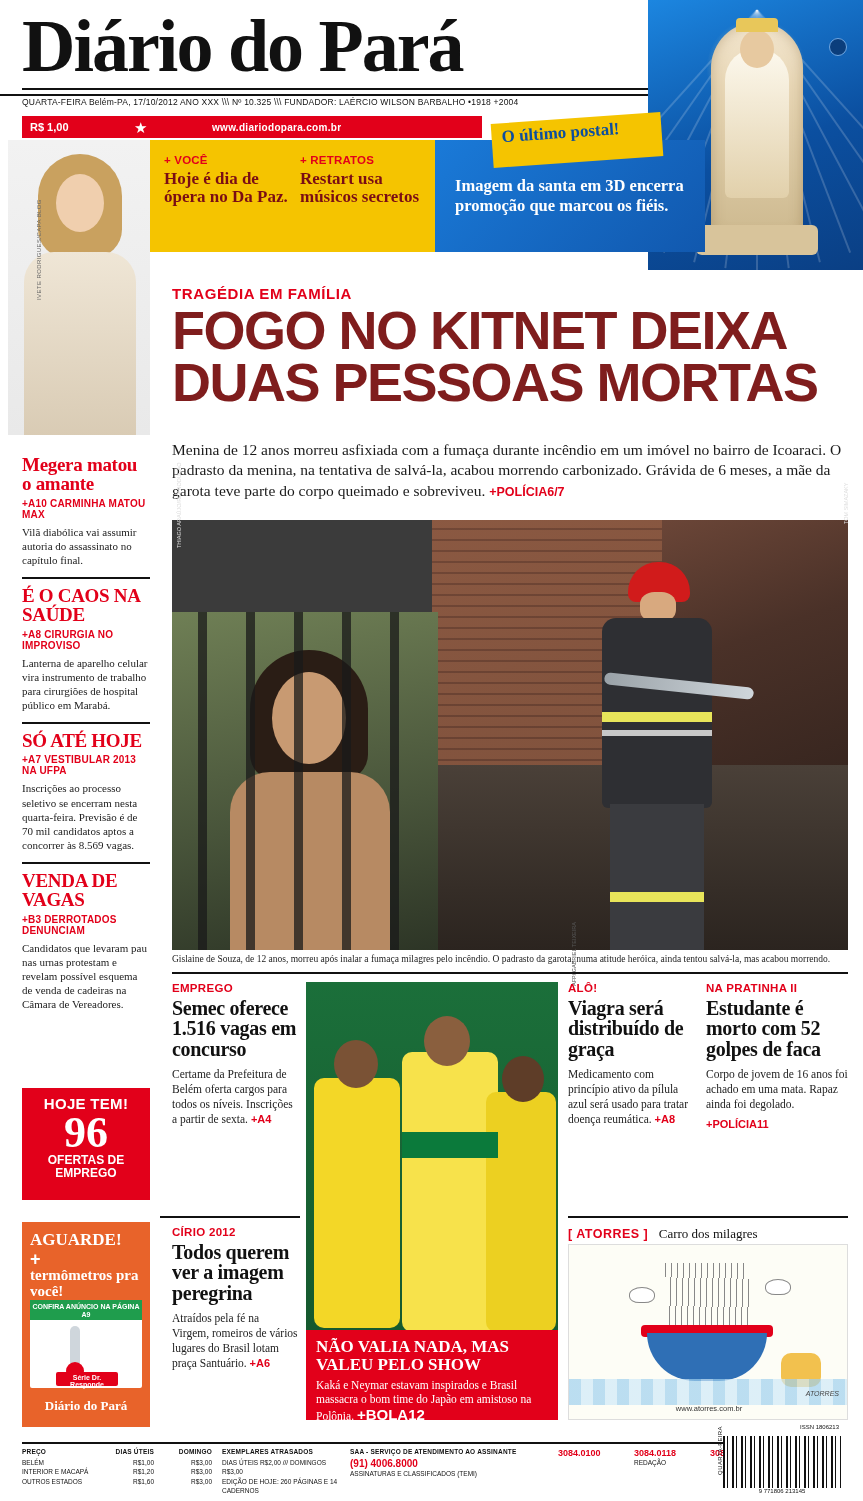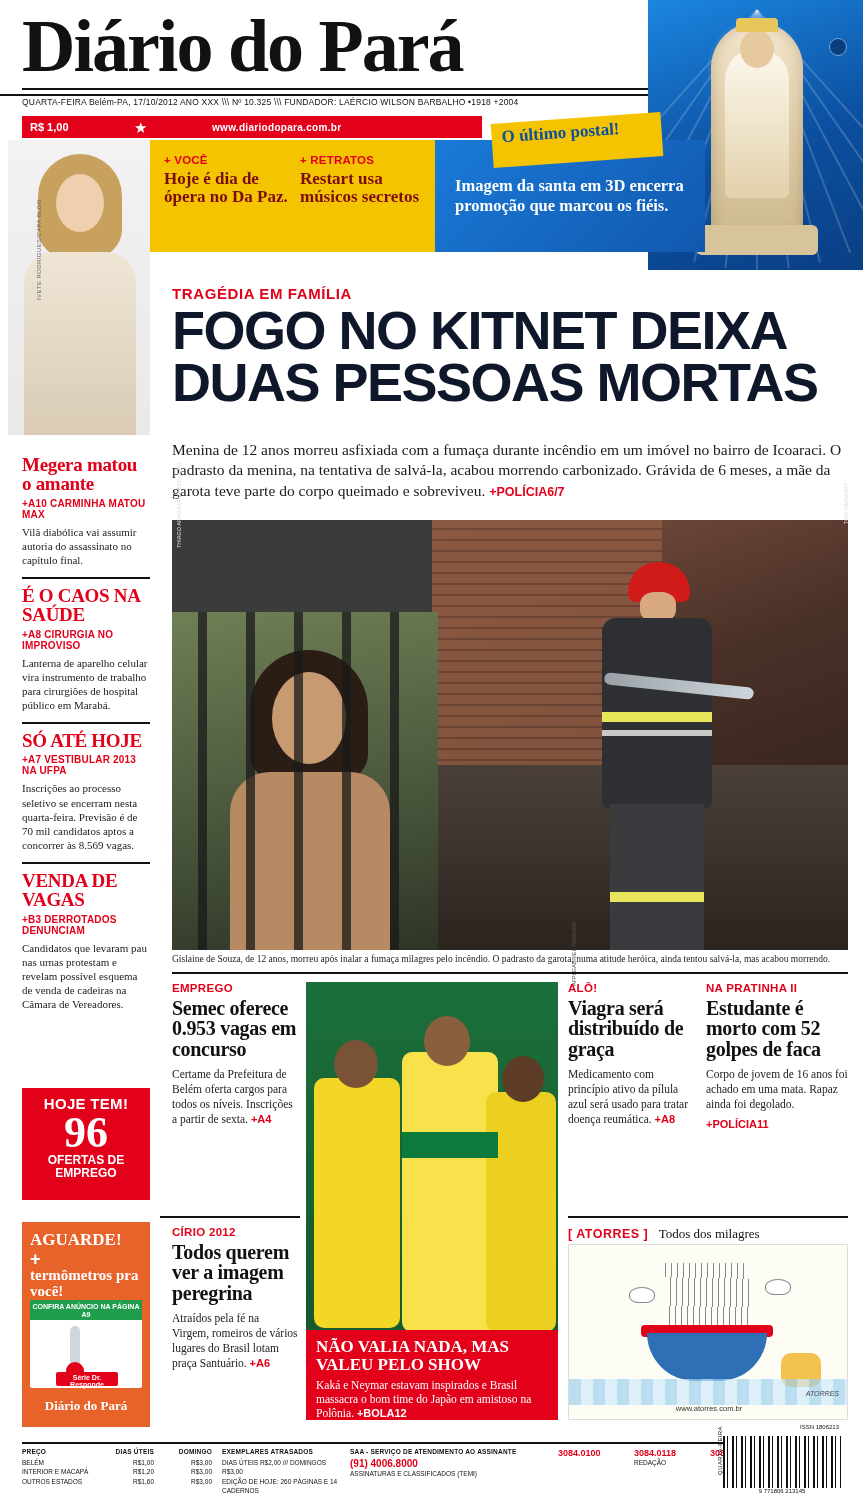--- a/index.html
+++ b/index.html
@@ -156,21 +156,21 @@
 
   
   .kicker-main {
     position: absolute; left: 172px; top: 285px;
     color: #e2001a; font-size: 15px; font-weight: bold; letter-spacing: .6px;
   }
   .headline {
     position: absolute; left: 172px; top: 305px; width: 680px;
     font-family: "Liberation Sans", sans-serif;
     font-weight: bold; font-size: 54px; line-height: .96;
-    letter-spacing: -1.5px; color: #0f172a;
+    letter-spacing: -1.5px; color: #7f1d1d;
   }
   .lede {
     position: absolute; left: 172px; top: 440px; width: 676px;
     font-family: "Liberation Serif", serif;
     font-size: 15.5px; line-height: 1.32; color: #1a1a1a;
   }
   .lede .ref { color: #e2001a; font-weight: bold; font-family: "Liberation Sans", sans-serif; font-size: 12.5px; }
 
   
   .rail { position: absolute; left: 22px; top: 448px; width: 128px; }
@@ -316,21 +316,21 @@
   .soccer-caption {
     position:absolute; left:306px; top:1330px; width:252px; height:90px;
     background:#e2001a; color:#fff; padding:8px 10px;
   }
   .soccer-caption .sc-head {
     font-family:"Liberation Serif",serif; font-weight:bold; font-size:17px; line-height:1.04;
   }
   .soccer-caption .sc-body {
     font-family:"Liberation Serif",serif; font-size:11.5px; line-height:1.22; margin-top:5px;
   }
-  .soccer-caption .sc-ref { font-family:"Liberation Sans",sans-serif; font-weight:bold; font-size:11px; }
+  .soccer-caption .sc-ref { font-family:"Liberation Sans",sans-serif; font-weight:bold; font-size:15px; }
   .credit-soccer {
     position:absolute; left:571px; top:986px; transform:rotate(-90deg); transform-origin:left top;
     font-size:5.5px; color:#555; white-space:nowrap;
   }
 
   .rule-cirio { position:absolute; left:160px; top:1216px; width:140px; height:2px; background:#111; }
   .col-cirio { position:absolute; left:172px; top:1226px; width:126px; }
 
   
   .cartoon-rule { position:absolute; left:568px; top:1216px; width:280px; height:2px; background:#111; }
@@ -521,21 +521,21 @@
   <div class="credit-v2">TOM SIMAZAKY</div>
 
   <div class="photo-caption">
     <b>Gislaine de Souza, de 12 anos, morreu após inalar a fumaça</b><span> milagres pelo incêndio. O padrasto da garota, numa atitude heróica, ainda tentou salvá-la, mas acabou morrendo.</span>
   </div>
 
   <div class="rule-lower"></div>
 
   <div class="col-emprego">
     <div class="sec-kicker">EMPREGO</div>
-    <div class="sec-head">Semec oferece 0.953 vagas em concurso</div>
+    <div class="sec-head">Semec oferece 1.516 vagas em concurso</div>
     <div class="sec-body">
       <span>Certame da Prefeitura de Belém oferta cargos para todos os níveis. Inscrições a partir de sexta.</span>
       <span class="sec-ref">+A4</span>
     </div>
   </div>
 
   <div class="photo-soccer">
     <div class="p ps1"></div>
     <div class="p ps2"></div>
     <div class="p ps3"></div>
@@ -577,21 +577,21 @@
     <div class="sec-head">Todos querem ver a imagem peregrina</div>
     <div class="sec-body">
       <span>Atraídos pela fé na Virgem, romeiros de vários lugares do Brasil lotam praça Santuário.</span>
       <span class="sec-ref">+A6</span>
     </div>
   </div>
 
   <div class="cartoon-rule"></div>
   <div class="cartoon-head">
     <span class="bracket">[ ATORRES ]</span>
-    <span class="ct">Todos dos milagres</span>
+    <span class="ct">Carro dos milagres</span>
   </div>
   <div class="cartoon">
     <div class="rays"></div>
     <div class="dove1"></div>
     <div class="dove2"></div>
     <div class="boat-top"></div>
     <div class="boat"></div>
     <div class="dog"></div>
     <div class="waves"></div>
     <div class="sign">ATORRES</div>

